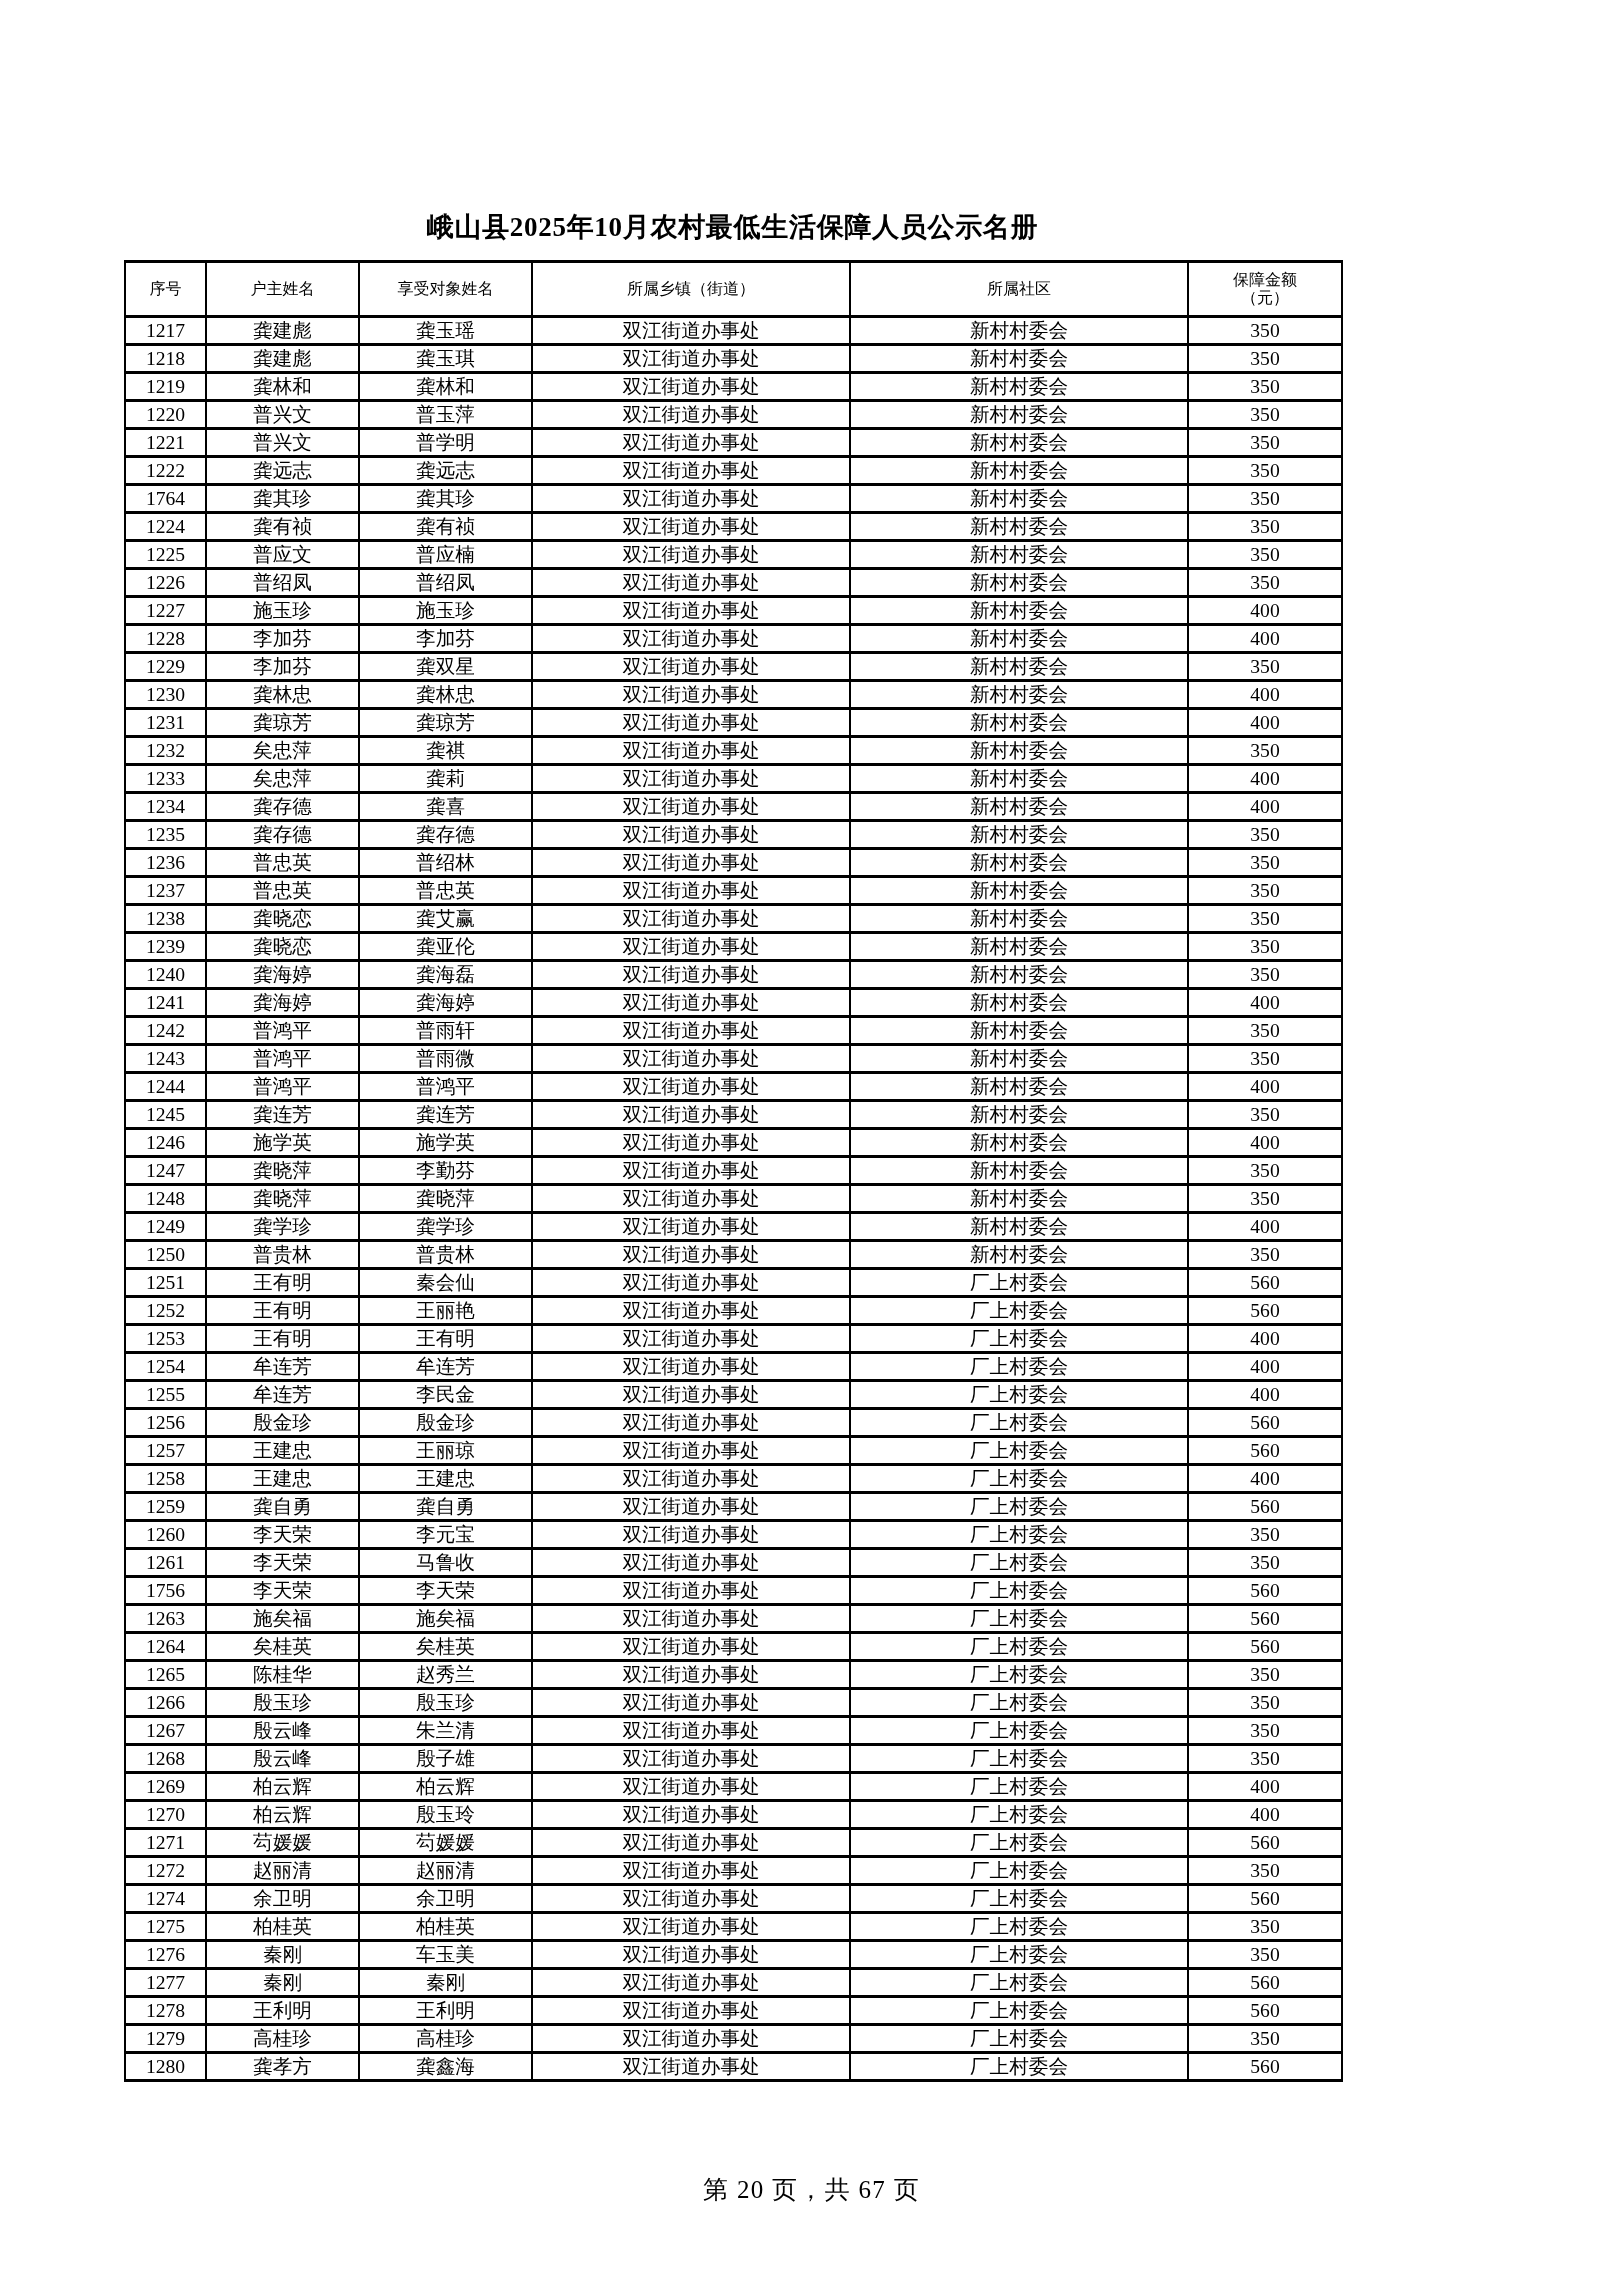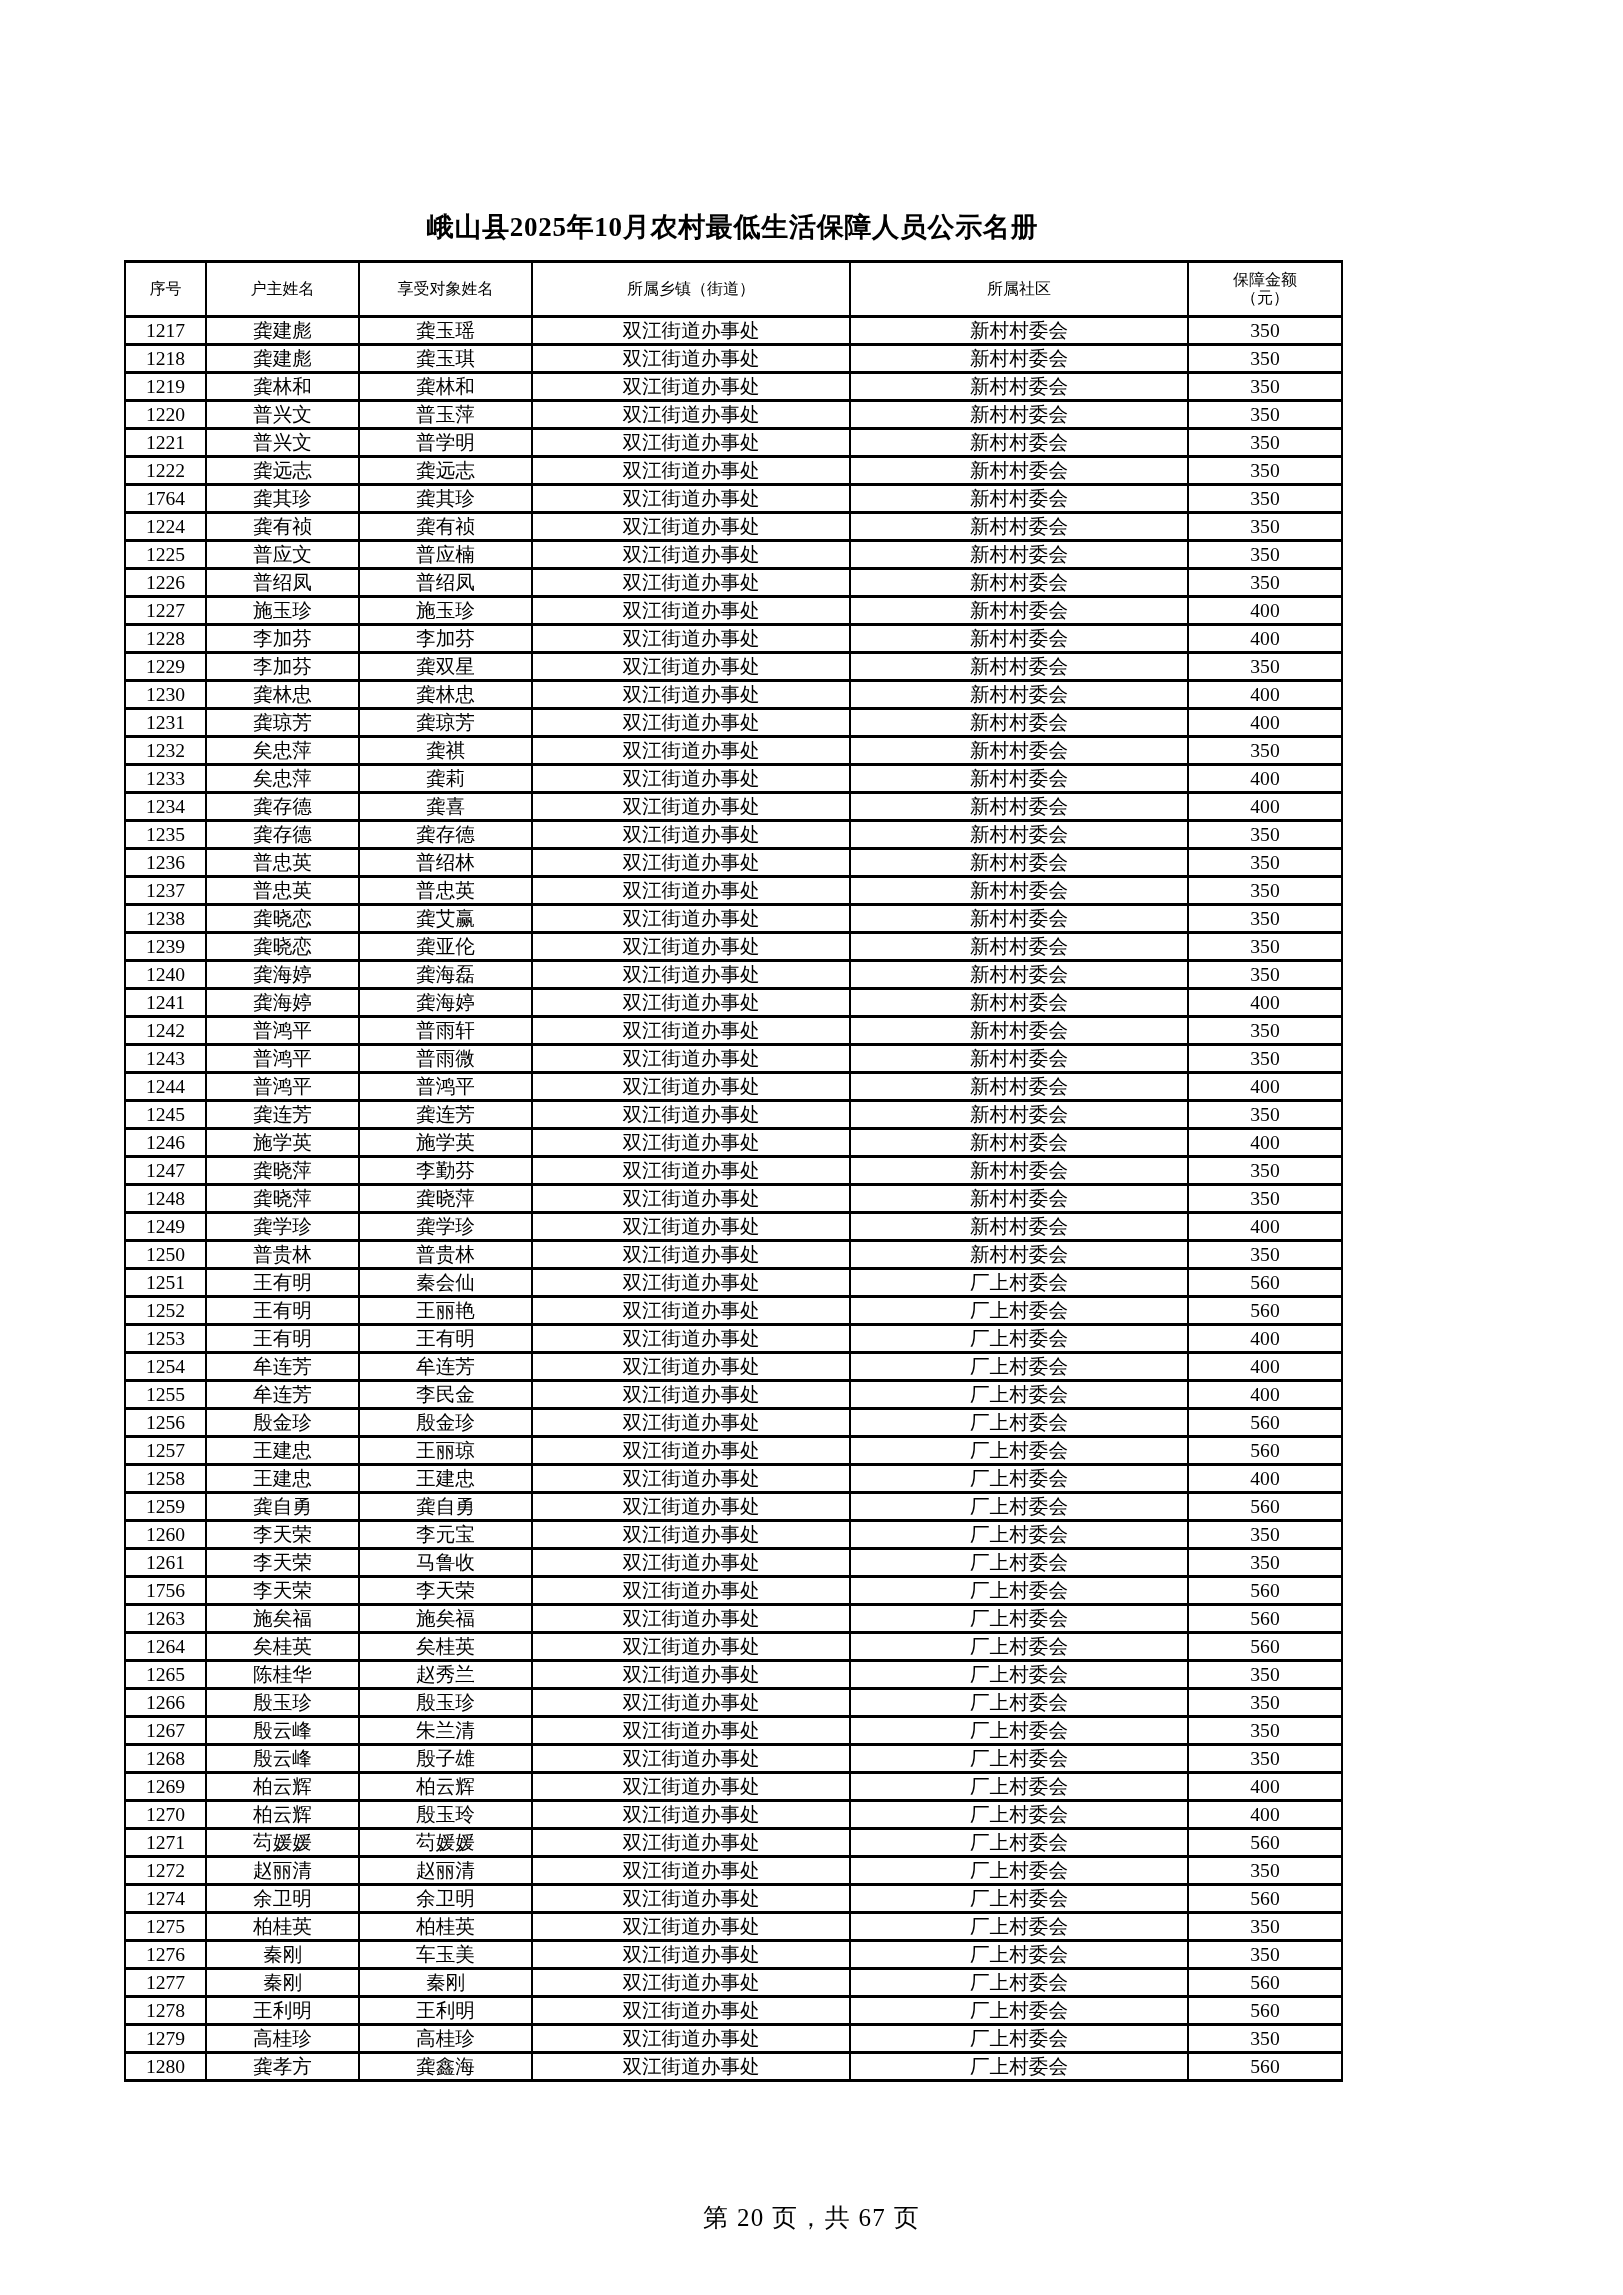--- a/index.html
+++ b/index.html
@@ -57,21 +57,20 @@
     white-space: nowrap;
   }
   .page-footer {
     position: absolute;
     top: 2173px;
     left: 0;
     width: 1623px;
     text-align: center;
     font-size: 25px;
     letter-spacing: 1.3px;
-    margin-top: 28px;
   }
 </style>
 </head>
 <body>
 
 <div class="doc-title">峨山县2025年10月农村最低生活保障人员公示名册</div>
 
 <table class="roster">
   <colgroup>
       <col style="width: 81px;">

